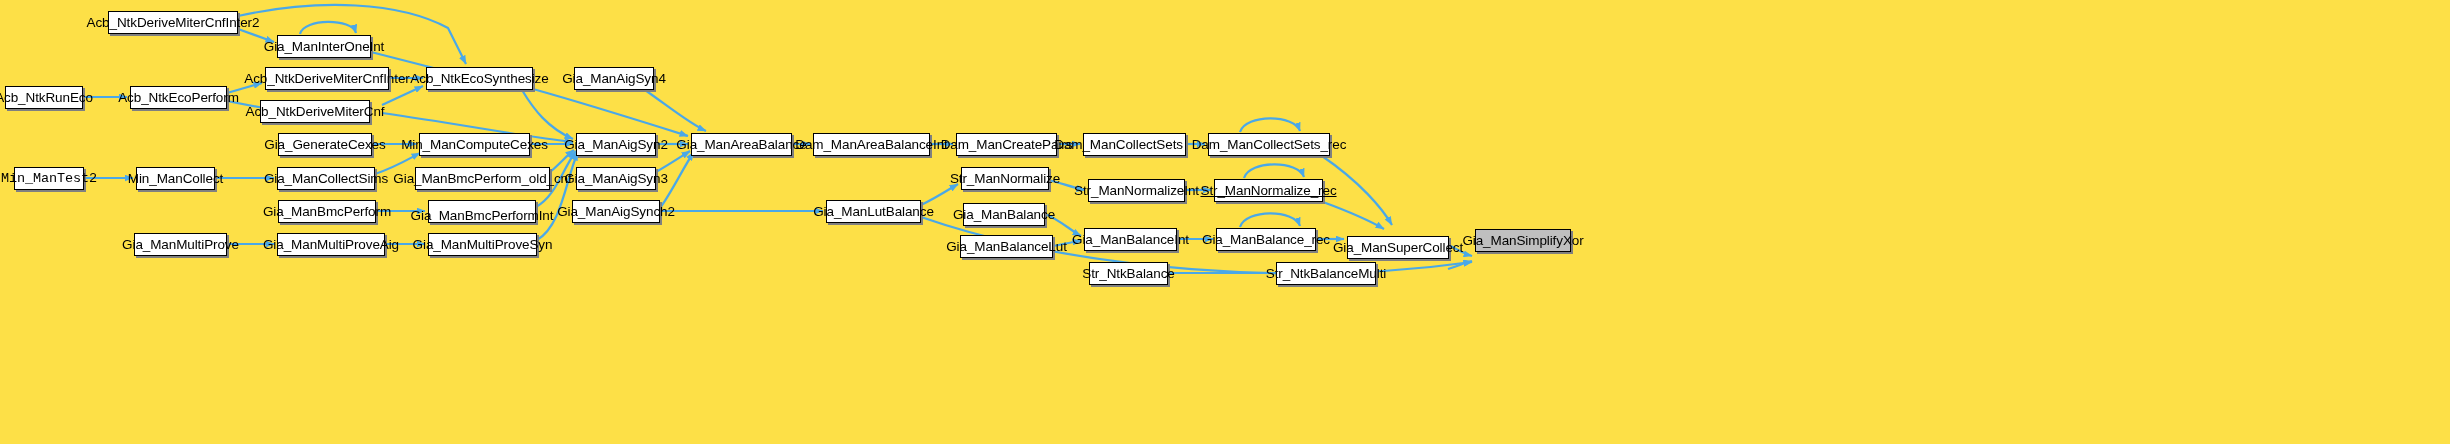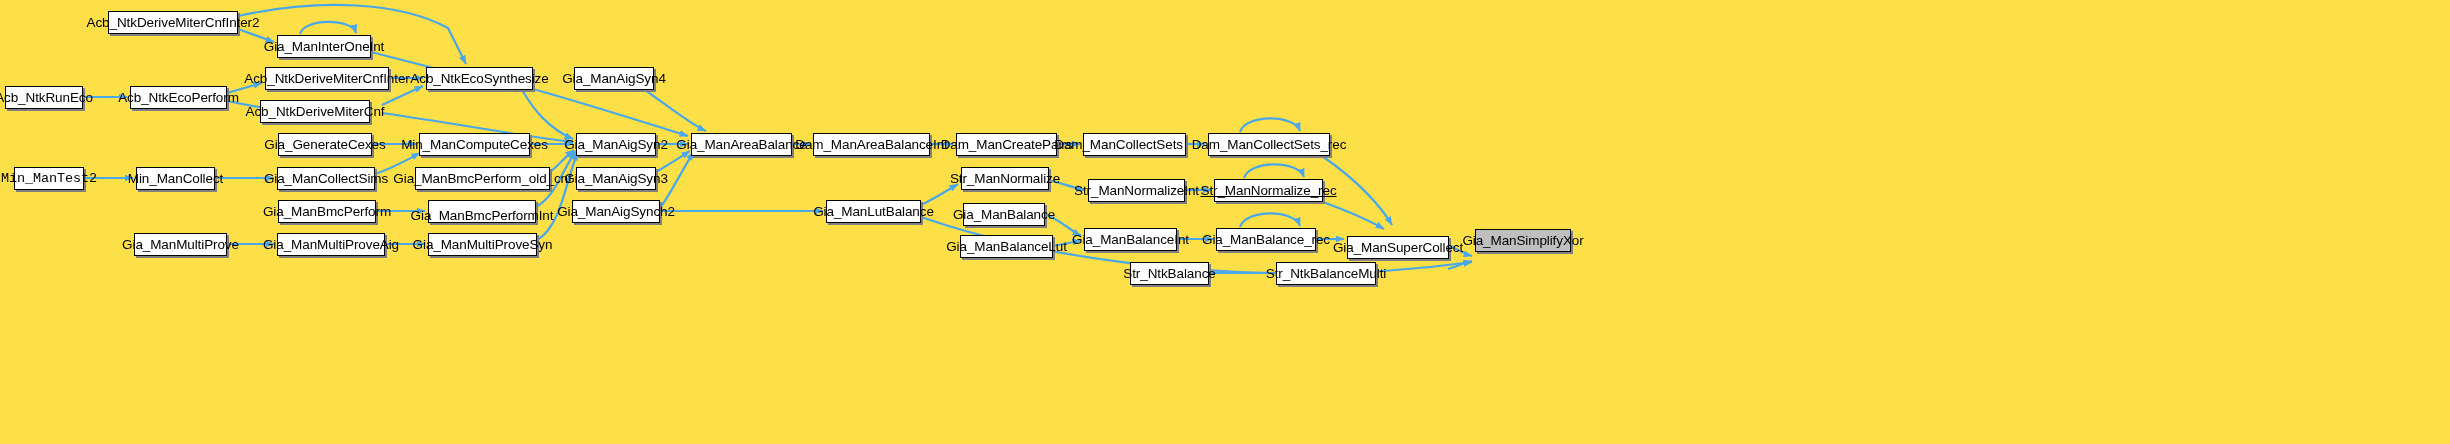--- a/index.html
+++ b/index.html
@@ -263,21 +263,21 @@
       </div>
       <div class="node" style="left: 1347px; top: 228px; width: 102px; margin-top: 8px;">
         <span class="node-label">Gia_ManSuperCollect</span>
       </div>
       <div class="node current" style="left: 1475px; top: 229px; width: 96px;">
         <span class="node-label">Gia_ManSimplifyXor</span>
       </div>
       <div class="node" style="left: 960px; top: 235px; width: 93px; text-align: right;">
         <span class="node-label">Gia_ManBalanceLut</span>
       </div>
-      <div class="node" style="left: 1089px; top: 262px; width: 79px; margin-left: 41px;">
+      <div class="node" style="left: 1089px; top: 262px; width: 79px;">
         <span class="node-label">Str_NtkBalance</span>
       </div>
       <div class="node" style="left: 1276px; top: 262px; width: 100px; text-align: center;">
         <span class="node-label">Str_NtkBalanceMulti</span>
       </div>
     </div>
 
 </div>
 
 </body></html>

